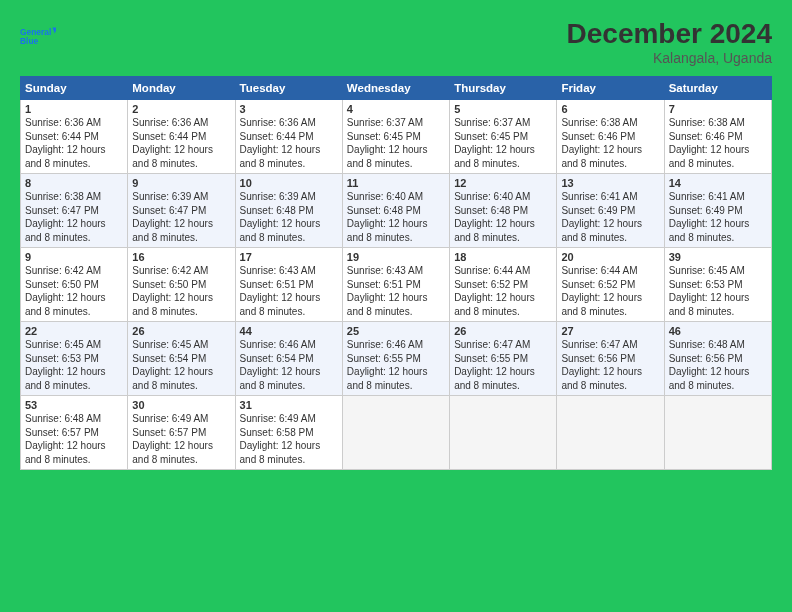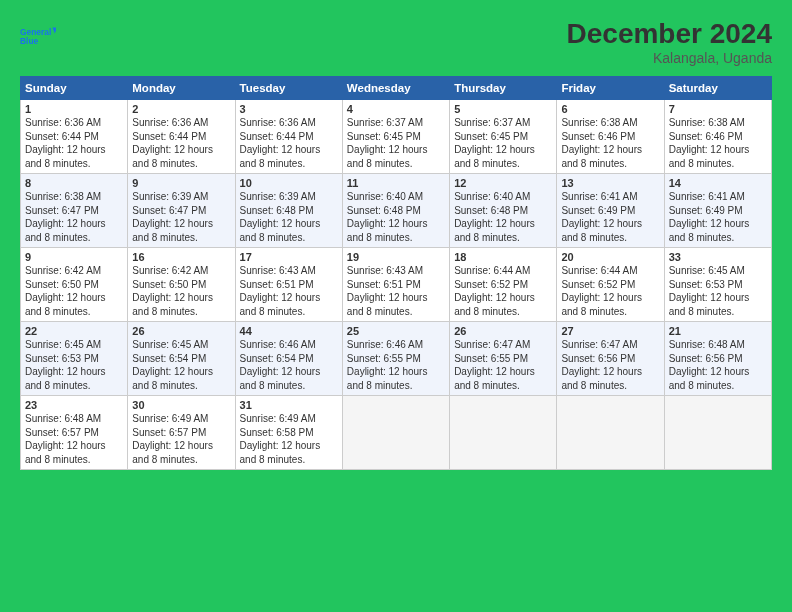--- a/index.html
+++ b/index.html
@@ -254,21 +254,21 @@
 and 8 minutes.</div>
           </td>
           <td>
             <span class="day-num">20</span>
             <div class="day-info" style="white-space: pre-line;">Sunrise: 6:44 AM
 Sunset: 6:52 PM
 Daylight: 12 hours
 and 8 minutes.</div>
           </td>
           <td>
-            <span class="day-num">33</span>
+            <span class="day-num">39</span>
             <div class="day-info" style="white-space: pre-line;">Sunrise: 6:45 AM
 Sunset: 6:53 PM
 Daylight: 12 hours
 and 8 minutes.</div>
           </td>
         </tr>
         <tr>
           <td>
             <span class="day-num">22</span>
             <div class="day-info" style="white-space: pre-line;">Sunrise: 6:45 AM
@@ -305,30 +305,30 @@
 and 8 minutes.</div>
           </td>
           <td>
             <span class="day-num">27</span>
             <div class="day-info" style="white-space: pre-line;">Sunrise: 6:47 AM
 Sunset: 6:56 PM
 Daylight: 12 hours
 and 8 minutes.</div>
           </td>
           <td>
-            <span class="day-num">21</span>
+            <span class="day-num">46</span>
             <div class="day-info" style="white-space: pre-line;">Sunrise: 6:48 AM
 Sunset: 6:56 PM
 Daylight: 12 hours
 and 8 minutes.</div>
           </td>
         </tr>
         <tr>
           <td>
-            <span class="day-num">23</span>
+            <span class="day-num">53</span>
             <div class="day-info" style="white-space: pre-line;">Sunrise: 6:48 AM
 Sunset: 6:57 PM
 Daylight: 12 hours
 and 8 minutes.</div>
           </td>
           <td>
             <span class="day-num">30</span>
             <div class="day-info" style="white-space: pre-line;">Sunrise: 6:49 AM
 Sunset: 6:57 PM
 Daylight: 12 hours

